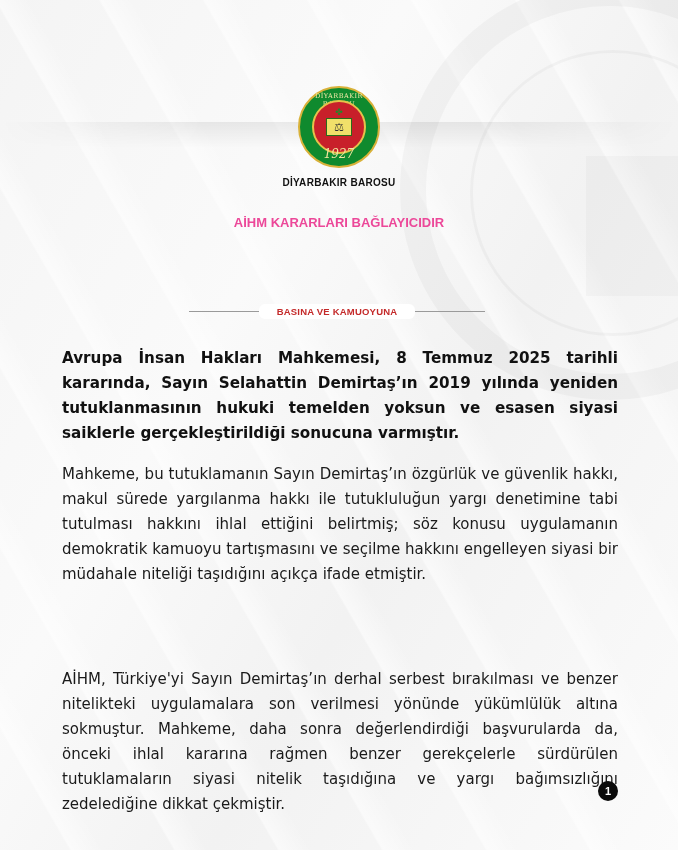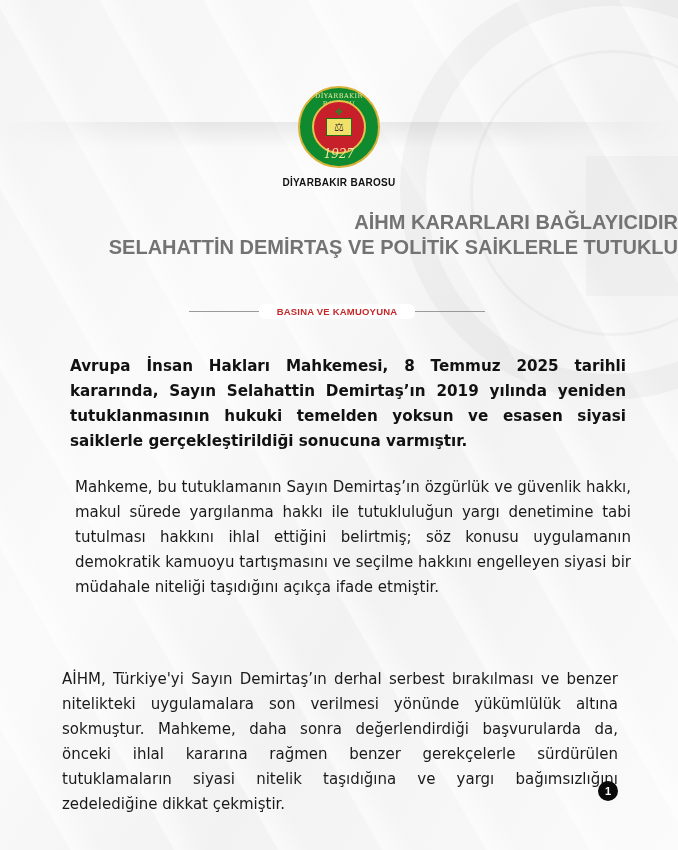--- a/index.html
+++ b/index.html
@@ -54,22 +54,22 @@
     }
     .logo-ring-text {
       position: absolute; top: 4px; left: 0; right: 0; text-align: center;
       font-family: "DejaVu Serif", serif; font-size: 6.5px; color: #f6eaa8; letter-spacing: 0.5px;
     }
     .org-name {
       margin-top: 9px; font-family: "Liberation Sans", sans-serif; font-weight: 700;
       font-size: 10px; letter-spacing: 0.3px; color: #111;
     }
     .headline {
-      position: absolute; left: 0; right: 0; top: 210px; text-align: right;
-      font-family: "Liberation Sans", sans-serif; font-weight: 700; font-size: 20px; line-height: 25px; color: #737373;
+      position: absolute; left: 0; right: 0; top: 210px; text-align: center;
+      font-family: "Liberation Sans", sans-serif; font-weight: 700; font-size: 13px; line-height: 25px; color: #ec4899;
     }
     .headline div { white-space: nowrap; }
     .divider-row {
       position: absolute; left: 0; right: 4px; top: 304px; display: flex; align-items: center; justify-content: center;
     }
     .divider-line { width: 70px; height: 1px; background: #9a9a9a; }
     .divider-pill {
       padding: 2px 18px; background: #ffffff; border-radius: 6px; margin: 0 0px;
       font-family: "Liberation Sans", sans-serif; font-weight: 700; font-size: 9.5px; color: #c42a2a; letter-spacing: 0.2px;
     }
@@ -103,26 +103,25 @@
       <span class="logo-leaf">✤</span>
       <div class="logo-book">⚖</div>
     </div>
     <span class="logo-year">1927</span>
   </div>
   <div class="org-name">DİYARBAKIR BAROSU</div>
 </div>
 
 <div class="headline">
   <div>AİHM KARARLARI BAĞLAYICIDIR</div>
-  <div>SELAHATTİN DEMİRTAŞ VE POLİTİK SAİKLERLE TUTUKLU</div>
 </div>
 
 <div class="divider-row">
   <div class="divider-line"></div>
   <div class="divider-pill">BASINA VE KAMUOYUNA</div>
   <div class="divider-line"></div>
 </div>
 
-<p class="content p-lead" style="margin:8px;">Avrupa İnsan Hakları Mahkemesi, 8 Temmuz 2025 tarihli kararında, Sayın Selahattin Demirtaş’ın 2019 yılında yeniden tutuklanmasının hukuki temelden yoksun ve esasen siyasi saiklerle gerçekleştirildiği sonucuna varmıştır.</p>
-<p class="content p-body p2" style="margin:13px;">Mahkeme, bu tutuklamanın Sayın Demirtaş’ın özgürlük ve güvenlik hakkı, makul sürede yargılanma hakkı ile tutukluluğun yargı denetimine tabi tutulması hakkını ihlal ettiğini belirtmiş; söz konusu uygulamanın demokratik kamuoyu tartışmasını ve seçilme hakkını engelleyen siyasi bir müdahale niteliği taşıdığını açıkça ifade etmiştir.</p>
+<p class="content p-lead" style="margin:0;">Avrupa İnsan Hakları Mahkemesi, 8 Temmuz 2025 tarihli kararında, Sayın Selahattin Demirtaş’ın 2019 yılında yeniden tutuklanmasının hukuki temelden yoksun ve esasen siyasi saiklerle gerçekleştirildiği sonucuna varmıştır.</p>
+<p class="content p-body p2" style="margin:0;">Mahkeme, bu tutuklamanın Sayın Demirtaş’ın özgürlük ve güvenlik hakkı, makul sürede yargılanma hakkı ile tutukluluğun yargı denetimine tabi tutulması hakkını ihlal ettiğini belirtmiş; söz konusu uygulamanın demokratik kamuoyu tartışmasını ve seçilme hakkını engelleyen siyasi bir müdahale niteliği taşıdığını açıkça ifade etmiştir.</p>
 <p class="content p-body p3" style="margin:0;">AİHM, Türkiye'yi Sayın Demirtaş’ın derhal serbest bırakılması ve benzer nitelikteki uygulamalara son verilmesi yönünde yükümlülük altına sokmuştur. Mahkeme, daha sonra değerlendirdiği başvurularda da, önceki ihlal kararına rağmen benzer gerekçelerle sürdürülen tutuklamaların siyasi nitelik taşıdığına ve yargı bağımsızlığını zedelediğine dikkat çekmiştir.</p>
 
 <div class="page-num">1</div>
 
 </body></html>

